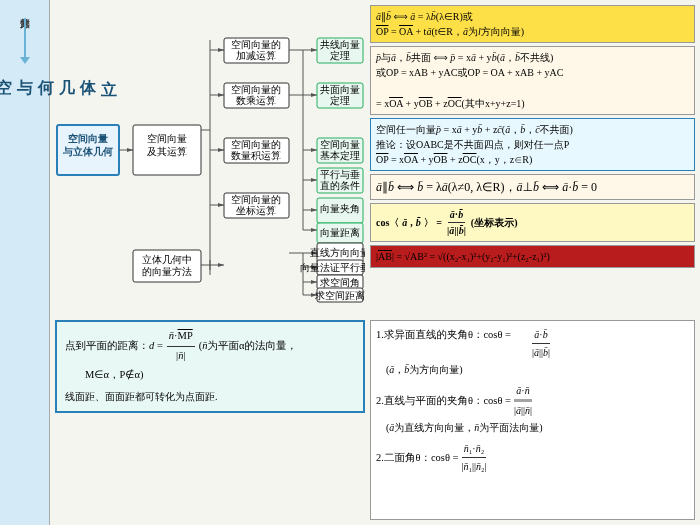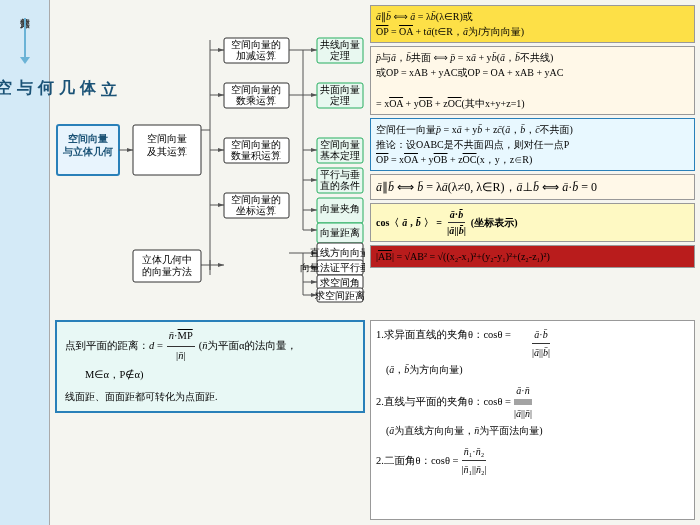--- a/index.html
+++ b/index.html
@@ -345,21 +345,21 @@
               <span style="border-bottom:1px solid #333; padding:0 2px;"><i>ā</i>·<i>b̄</i></span>
               <span>|<i>ā</i>||<i>b̄</i>|</span>
             </span>
           </div>
           <div style="font-size:10px; padding-left:10px;">(<i>ā</i>，<i>b̄</i>为方向向量)</div>
         </div>
         <div style="margin-bottom:4px;">
           <div style="font-size:10.5px; display:flex; align-items:center; gap:3px; flex-wrap:wrap;">
             <span>2.直线与平面的夹角θ：cosθ = </span>
             <span style="display:inline-flex; flex-direction:column; align-items:center; font-size:10px;">
-              <span style="border-bottom:6px solid #a3a3a3; padding:0 2px;"><i>ā</i>·<i>n̄</i></span>
+              <span style="border-bottom:3px solid #a3a3a3; padding:0 2px;"><i>ā</i>·<i>n̄</i></span>
               <span>|<i>ā</i>||<i>n̄</i>|</span>
             </span>
           </div>
           <div style="font-size:10px; padding-left:10px;">(<i>ā</i>为直线方向向量，<i>n̄</i>为平面法向量)</div>
         </div>
         <div>
           <div style="font-size:10.5px; display:flex; align-items:center; gap:3px; flex-wrap:wrap;">
             <span>2.二面角θ：cosθ = </span>
             <span style="display:inline-flex; flex-direction:column; align-items:center; font-size:10px;">
               <span style="border-bottom:1px solid #333; padding:0 2px;"><i>n̄</i>₁·<i>n̄</i>₂</span>

